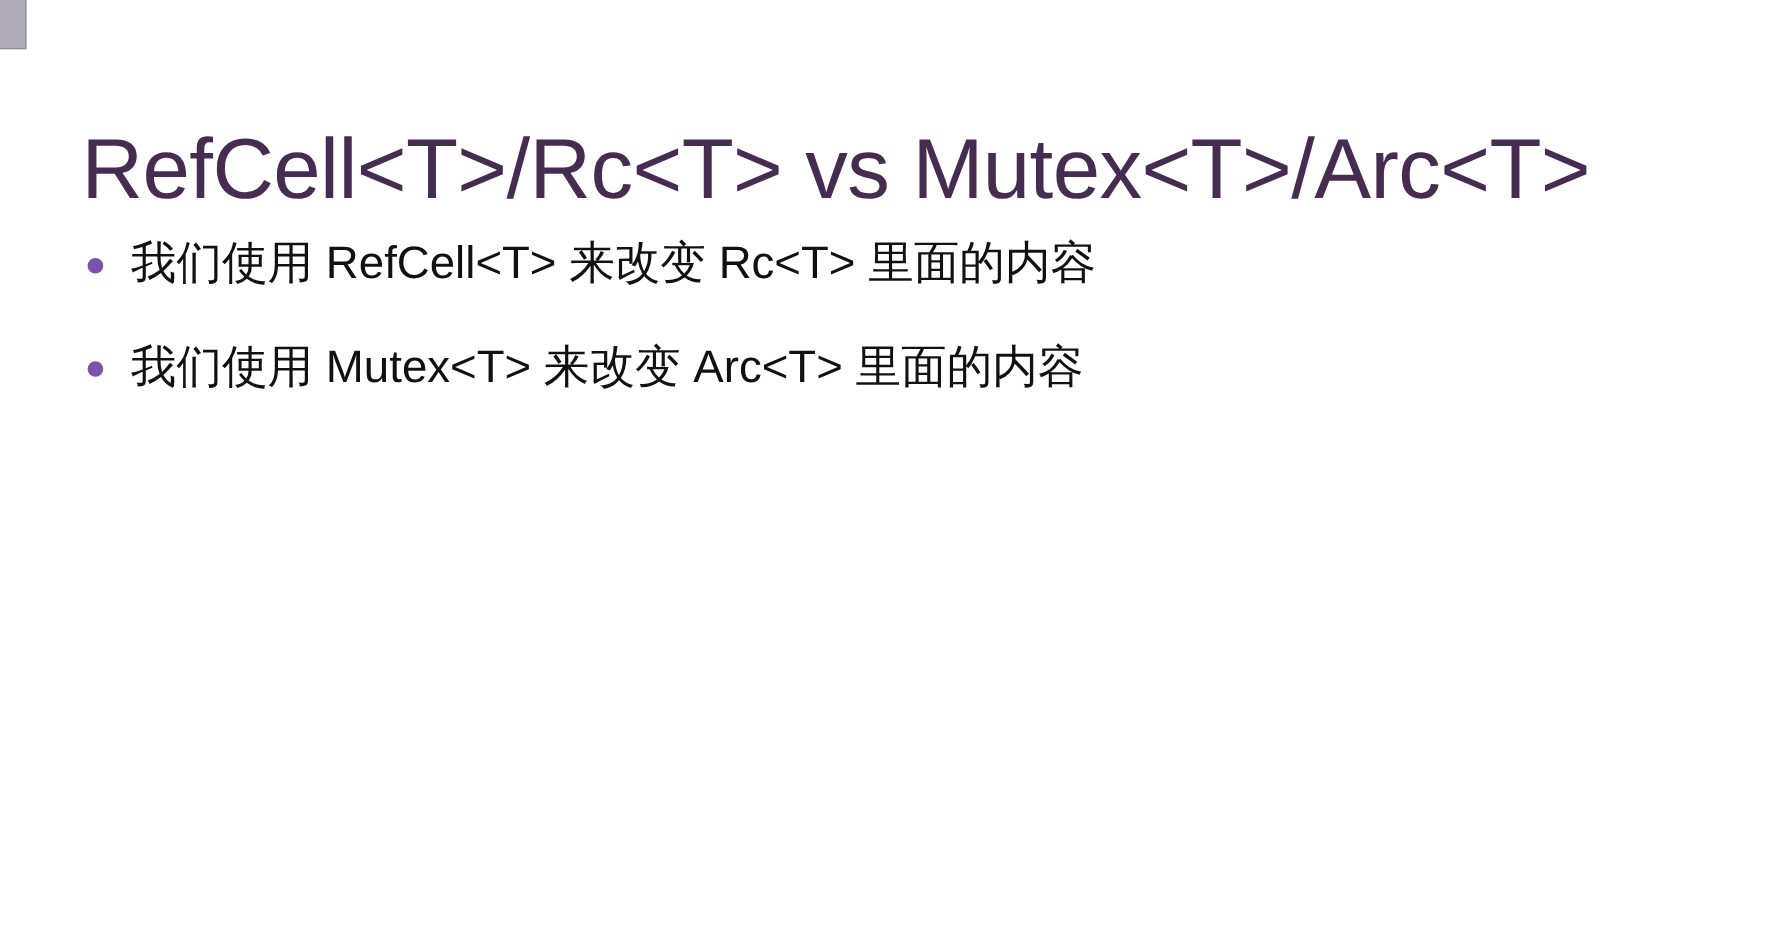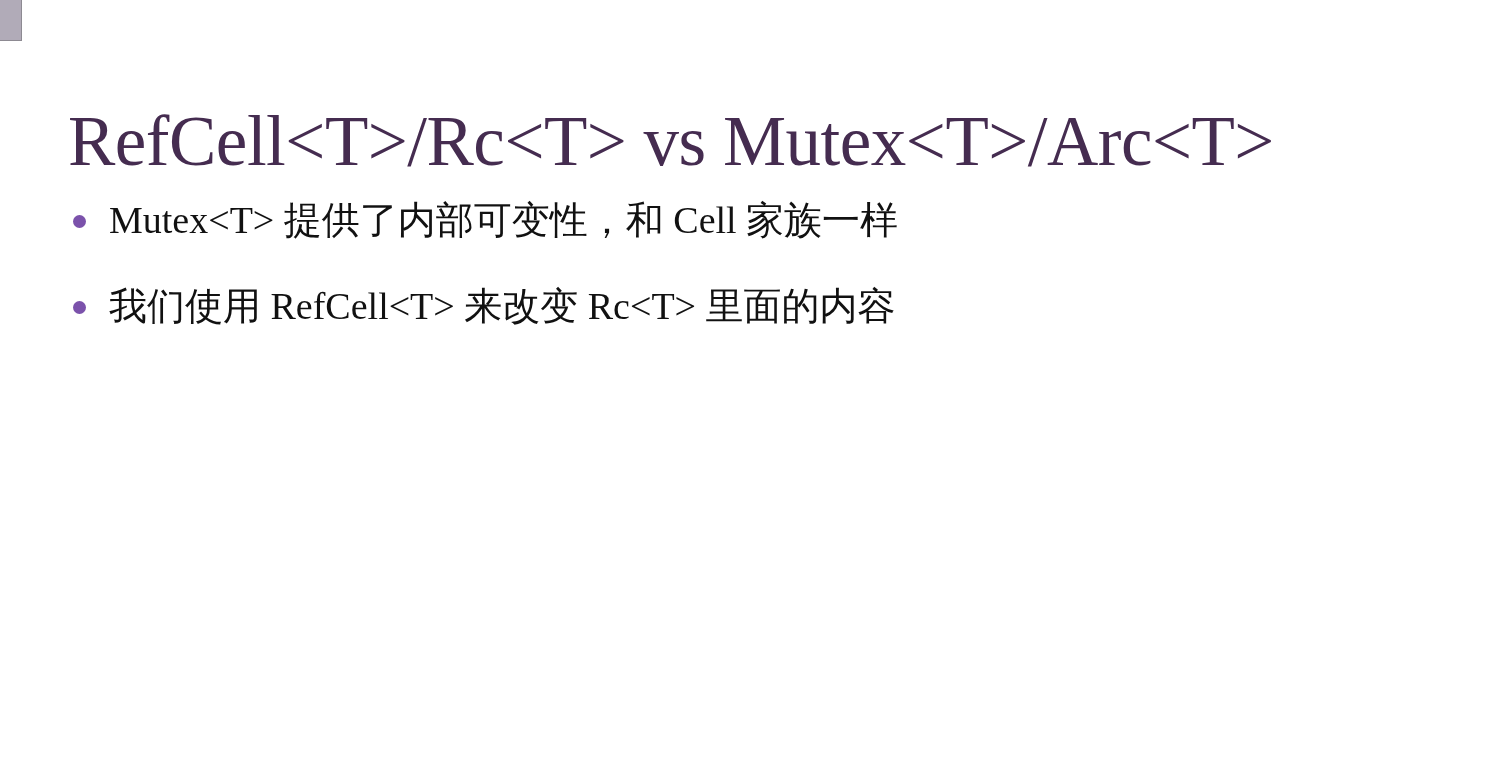--- a/index.html
+++ b/index.html
@@ -26,21 +26,20 @@
     border: 1px solid #8d8a92;
     box-sizing: border-box;
   }
 
   .slide {
     position: absolute;
     left: 0;
     top: 0;
     width: 1486px;
     height: 784px;
-    font-family: Liberation Serif, serif;
   }
 
   .slide-title {
     position: absolute;
     left: 68px;
     top: 58px;
     width: 1350px;
     color: #452c50;
     font-size: 71px;
     line-height: 1.0;
@@ -90,27 +89,27 @@
 <body>
 
 <div class="corner-panel"></div>
 
 <div class="slide">
 
   <h1 class="slide-title">RefCell&lt;T&gt;/Rc&lt;T&gt; vs Mutex&lt;T&gt;/Arc&lt;T&gt;</h1>
 
   <ul class="bullet-list">
 
-    <li class="bullet-item">
-      <span class="bullet-dot"></span>
-      <span class="bullet-text">Mutex&lt;T&gt; 提供了内部可变性，和 Cell 家族一样</span>
-    </li>
 
     <li class="bullet-item">
       <span class="bullet-dot"></span>
       <span class="bullet-text">我们使用 RefCell&lt;T&gt; 来改变 Rc&lt;T&gt; 里面的内容</span>
     </li>
 
+    <li class="bullet-item">
+      <span class="bullet-dot"></span>
+      <span class="bullet-text">我们使用 Mutex&lt;T&gt; 来改变 Arc&lt;T&gt; 里面的内容</span>
+    </li>
 
 
   </ul>
 
 </div>
 
 </body></html>

